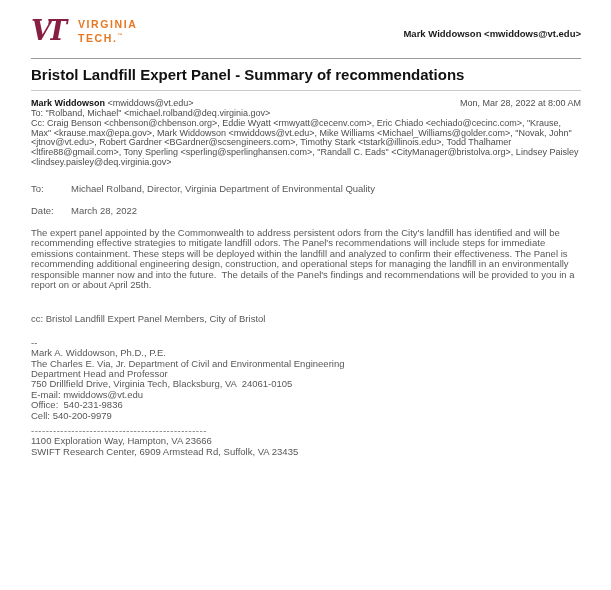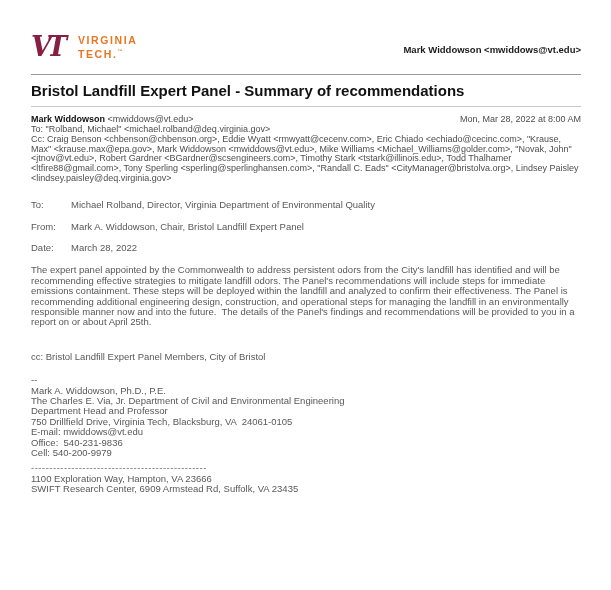--- a/index.html
+++ b/index.html
@@ -4,21 +4,21 @@
 <style>
   html, body { margin: 0; padding: 0; }
   body {
     width: 611px; height: 590px;
     background: #ffffff;
     font-family: "Liberation Sans", sans-serif;
     color: #202020;
     overflow: hidden;
     box-sizing: border-box;
   }
-  .page { padding: 32px 30px 0 31px; }
+  .page { padding: 16px 30px 0 31px; }
 
   
   .print-header { display: flex; justify-content: space-between; align-items: flex-start; }
   .logo { display: flex; align-items: center; gap: 5px; }
   .logo svg { display: block; }
   .wordmark { line-height: 11px; }
   .wordmark .wm-line {
     display: block;
     font-weight: bold;
     font-size: 10.5px;
@@ -95,24 +95,20 @@
     <div class="meta-line">To: "Rolband, Michael" &lt;michael.rolband@deq.virginia.gov&gt;</div>
     <div class="meta-line">Cc: Craig Benson &lt;chbenson@chbenson.org&gt;, Eddie Wyatt &lt;rmwyatt@cecenv.com&gt;, Eric Chiado &lt;echiado@cecinc.com&gt;, "Krause, Max" &lt;krause.max@epa.gov&gt;, Mark Widdowson &lt;mwiddows@vt.edu&gt;, Mike Williams &lt;Michael_Williams@golder.com&gt;, "Novak, John" &lt;jtnov@vt.edu&gt;, Robert Gardner &lt;BGardner@scsengineers.com&gt;, Timothy Stark &lt;tstark@illinois.edu&gt;, Todd Thalhamer &lt;ltfire88@gmail.com&gt;, Tony Sperling &lt;sperling@sperlinghansen.com&gt;, "Randall C. Eads" &lt;CityManager@bristolva.org&gt;, Lindsey Paisley &lt;lindsey.paisley@deq.virginia.gov&gt;</div>
   </div>
 
   <div class="letter">
     <div class="addr-row">
       <div class="addr-label">To:</div>
       <div>Michael Rolband, Director, Virginia Department of Environmental Quality</div>
     </div>
     <div class="addr-row">
-      <div class="addr-label">From:</div>
-      <div>Mark A. Widdowson, Chair, Bristol Landfill Expert Panel</div>
-    </div>
-    <div class="addr-row">
       <div class="addr-label">Date:</div>
       <div>March 28, 2022</div>
     </div>
 
     <p class="paragraph">The expert panel appointed by the Commonwealth to address persistent odors from the City's landfill has identified and will be recommending effective strategies to mitigate landfill odors. The Panel's recommendations will include steps for immediate emissions containment. These steps will be deployed within the landfill and analyzed to confirm their effectiveness. The Panel is recommending additional engineering design, construction, and operational steps for managing the landfill in an environmentally responsible manner now and into the future.  The details of the Panel's findings and recommendations will be provided to you in a report on or about April 25th.</p>
 
     <div class="cc-note">cc: Bristol Landfill Expert Panel Members, City of Bristol</div>
 
     <div class="sig-delim">--</div>
 

